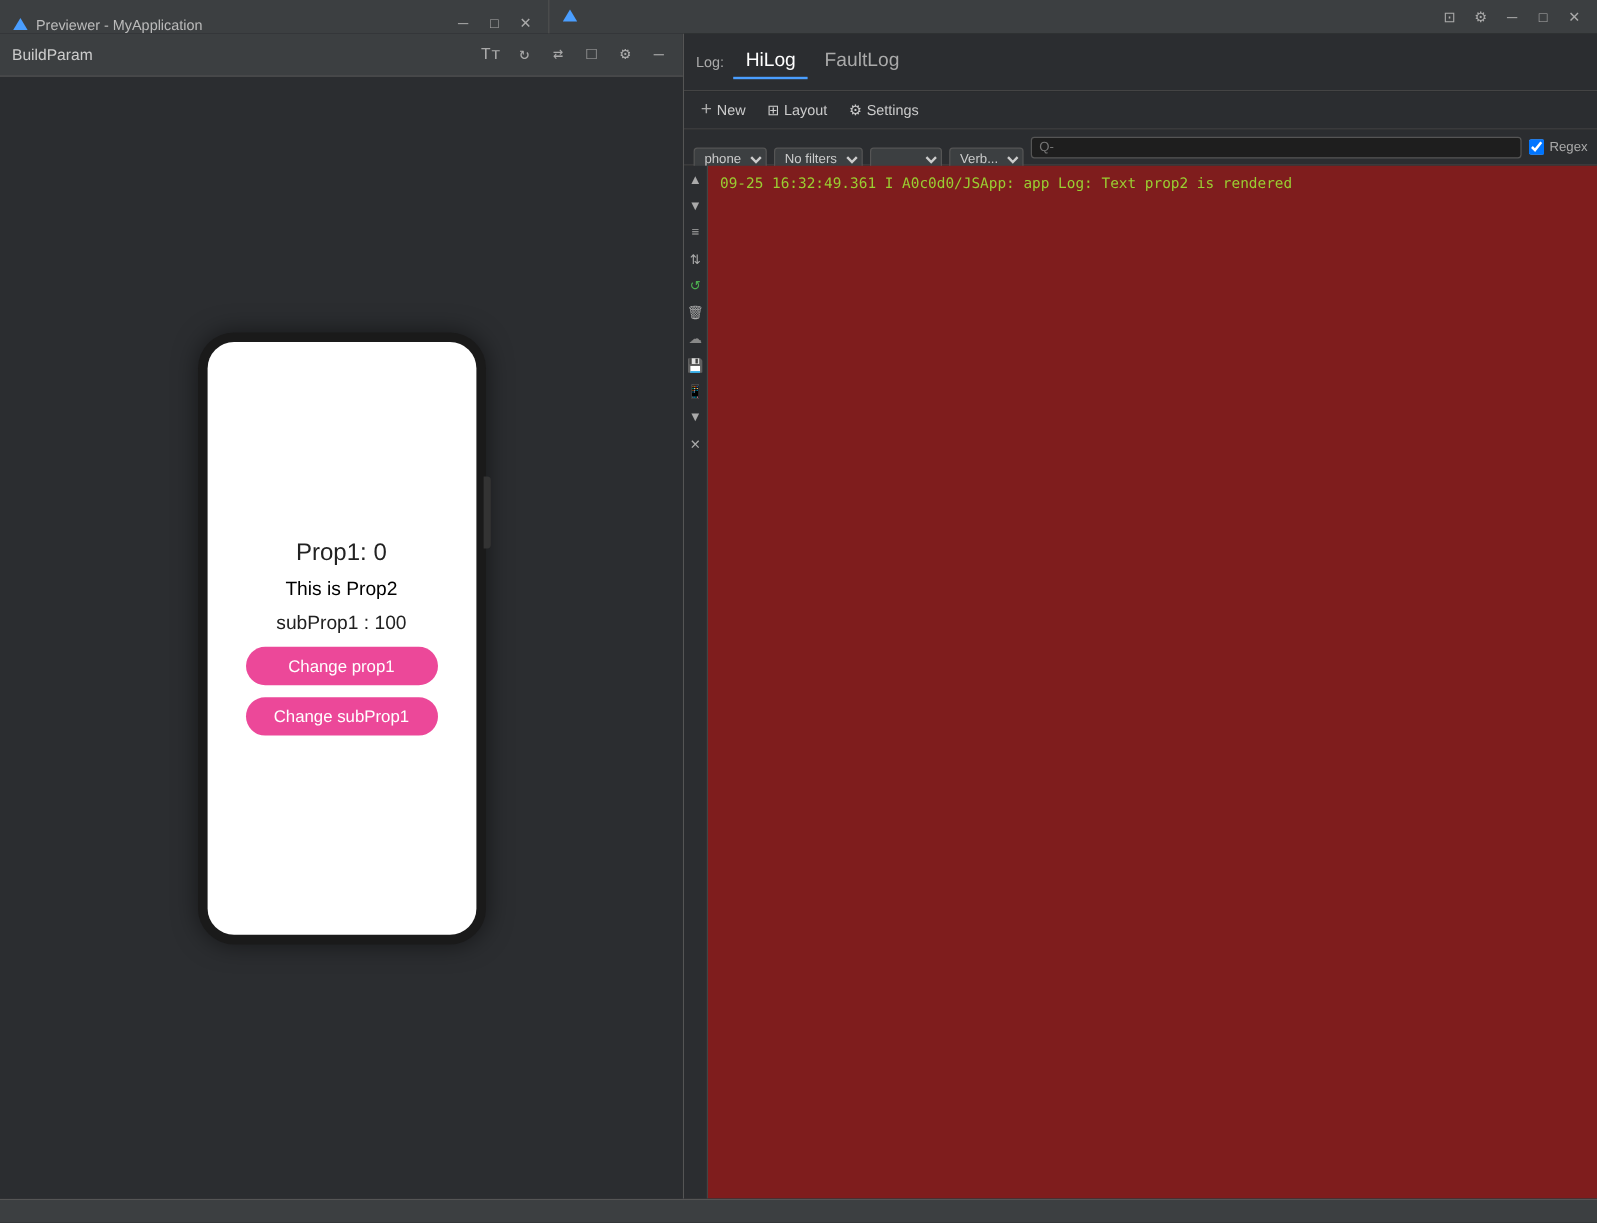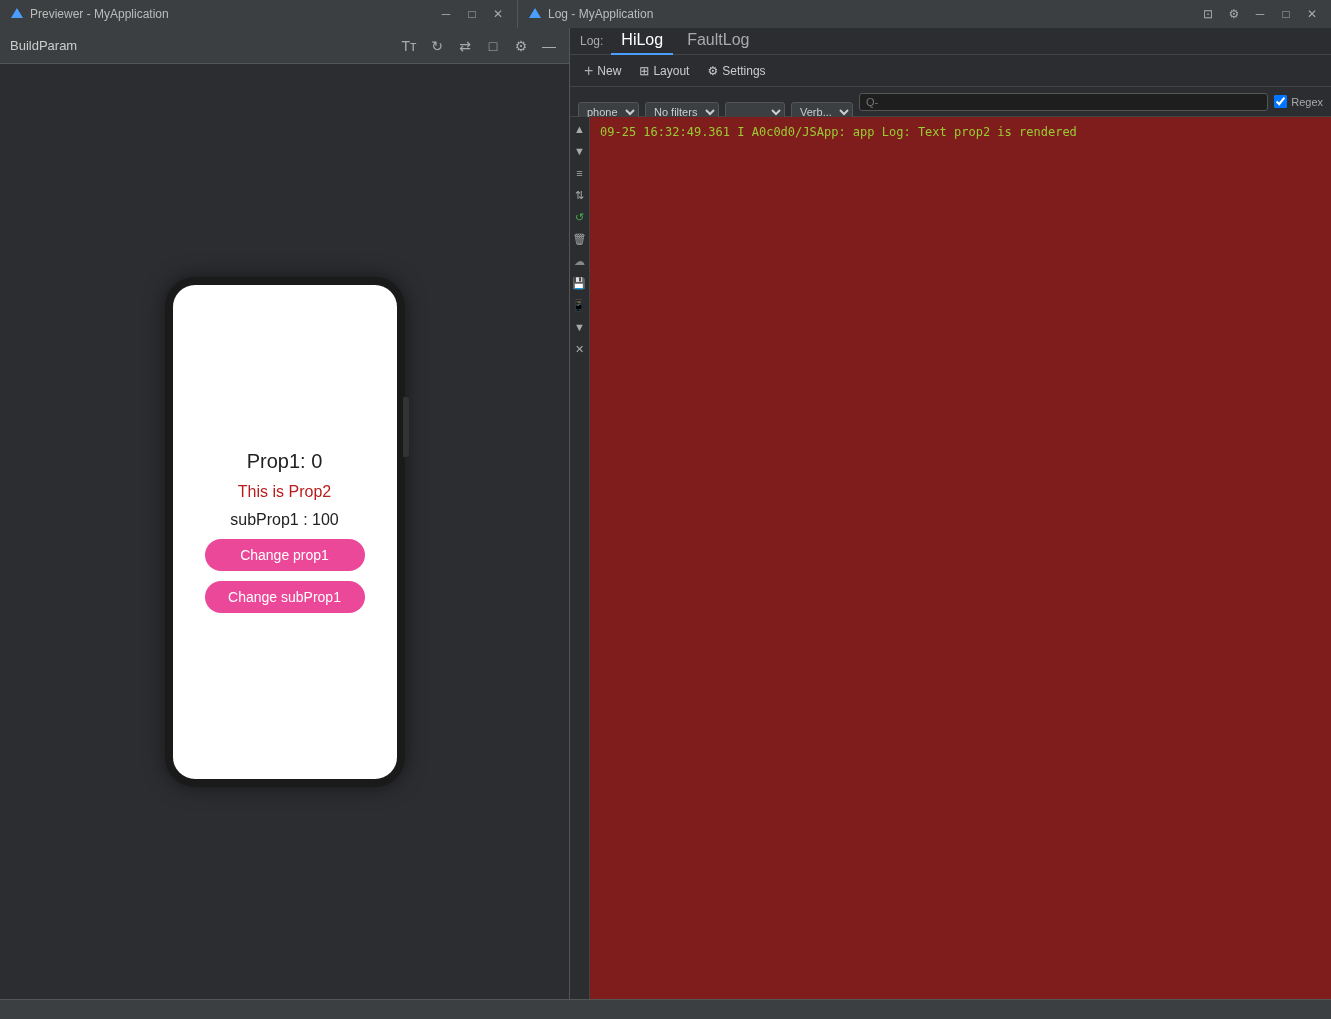--- a/index.html
+++ b/index.html
@@ -26,22 +26,23 @@
       display: flex;
       align-items: center;
       height: 28px;
       background: #3c3f41;
       padding: 0 10px;
       font-size: 12px;
       color: #bbb;
     }
 
     .window-titlebar-left {
-      width: 518px;
+      width: 458px;
       border-right: 1px solid #555;
+      align-items: flex-end;
     }
 
     .window-titlebar-right {
       flex: 1;
     }
 
     .titlebar-icon {
       width: 14px;
       height: 14px;
       margin-right: 6px;
@@ -106,20 +107,21 @@
 
     .toolbar-icon {
       width: 20px;
       height: 20px;
       display: flex;
       align-items: center;
       justify-content: center;
       color: #aaa;
       font-size: 14px;
       cursor: pointer;
+      font-family: Liberation Mono, monospace;
     }
 
     .path-bar {
       display: flex;
       align-items: center;
       height: 32px;
       background: #2b2d30;
       padding: 0 12px;
       border-bottom: 1px solid #444;
       font-size: 12px;
@@ -177,21 +179,21 @@
     }
 
     .phone-prop1 {
       font-size: 20px;
       font-weight: 500;
       color: #222;
     }
 
     .phone-prop2 {
       font-size: 16px;
-      color: #b91c1c;
+      color: #000000;
     }
 
     .phone-subprop {
       font-size: 16px;
       color: #222;
     }
 
     .phone-btn {
       background: #ec4899;
       color: white;
@@ -218,21 +220,21 @@
     .log-panel {
       flex: 1;
       display: flex;
       flex-direction: column;
       background: #1e1e1e;
     }
 
     .log-tabs-bar {
       display: flex;
       align-items: center;
-      height: 27px;
+      height: 48px;
       background: #2b2d30;
       border-bottom: 1px solid #444;
       padding: 0 10px;
       gap: 4px;
     }
 
     .log-tab {
       padding: 4px 10px;
       font-size: 16px;
       color: #aaa;
@@ -396,21 +398,20 @@
       <div class="win-btn">□</div>
       <div class="win-btn">✕</div>
     </div>
   </div>
   <div class="window-titlebar window-titlebar-right">
     <span class="titlebar-icon">
       <svg width="14" height="14" viewBox="0 0 14 14">
           <polygon points="7,1 13,11 1,11" fill="#4a9eff"></polygon>
         </svg>
     </span>
-    <span class="titlebar-title">Log - MyApplication</span>
     <div class="window-controls">
       <div class="win-btn">⊡</div>
       <div class="win-btn">⚙</div>
       <div class="win-btn">─</div>
       <div class="win-btn">□</div>
       <div class="win-btn">✕</div>
     </div>
   </div>
 </div>
 

